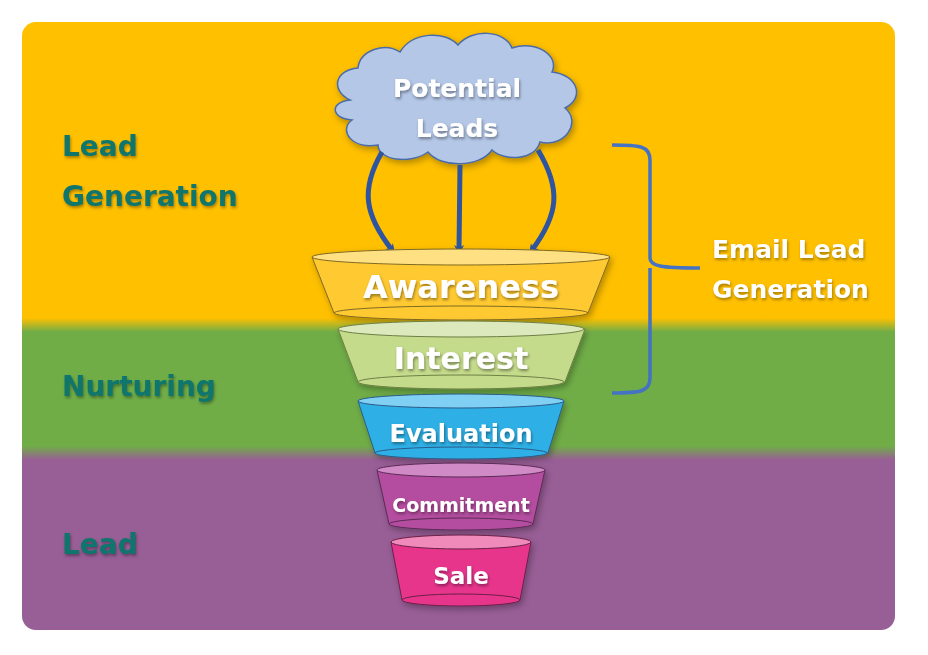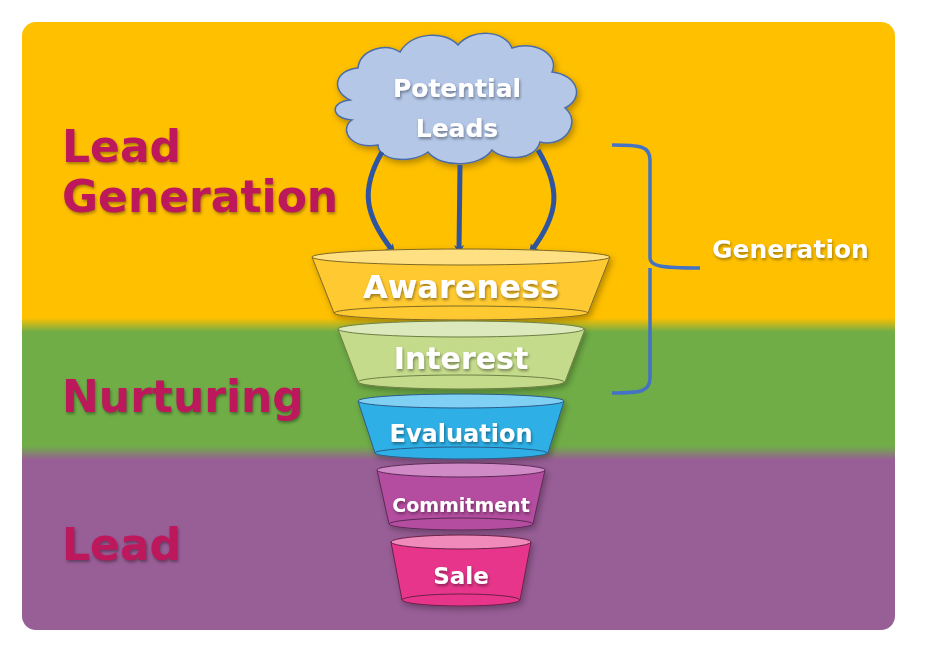--- a/index.html
+++ b/index.html
@@ -5,40 +5,40 @@
   html, body { margin:0; padding:0; }
   body { width:928px; height:655px; background:#ffffff; position:relative; overflow:hidden; font-family:"DejaVu Sans", sans-serif; }
   .bg { position:absolute; left:22px; top:22px; width:873px; height:608px; border-radius:14px; overflow:hidden;
         box-shadow: 0 0 14px 10px rgba(255,255,255,0.9) inset; filter: blur(0px); }
   .band { position:absolute; left:0; width:100%; }
   .b-yellow { top:0; height:312px; background:#ffc000; }
   .b-green { top:300px; height:140px; background:#70ad47; }
   .b-purple { top:428px; height:180px; background:#985e96; }
   .fade1 { position:absolute; left:0; width:100%; top:296px; height:14px; background:linear-gradient(#ffc000,#70ad47); }
   .fade2 { position:absolute; left:0; width:100%; top:424px; height:14px; background:linear-gradient(#70ad47,#985e96); }
-  .stage-label { position:absolute; color:#be185d; font-weight:bold; font-size:44px; line-height:50px; text-shadow:1px 2px 3px rgba(0,0,0,0.35); }
+  .stage-label { position:absolute; color:#0f766e; font-weight:bold; font-size:28px; line-height:50px; text-shadow:1px 2px 3px rgba(0,0,0,0.35); }
   .side-label { position:absolute; color:#fff; font-weight:bold; font-size:25px; line-height:40px; text-shadow:1px 2px 3px rgba(0,0,0,0.35); }
   svg text { font-family:"DejaVu Sans", sans-serif; font-weight:bold; fill:#fff; }
 </style>
 </head>
 <body>
 
 <div class="bg">
   <div class="band b-yellow"></div>
   <div class="band b-green"></div>
   <div class="band b-purple"></div>
   <div class="fade1"></div>
   <div class="fade2"></div>
 </div>
 
 <div class="stage-label" style="left:62px; top:122px;">
   <div>Lead</div>
   <div>Generation</div>
 </div>
-<div class="stage-label" style="left:62px; top:372px;">
+<div class="stage-label" style="left:62px; top:362px;">
   <div>Nurturing</div>
 </div>
 <div class="stage-label" style="left:62px; top:520px;">
   <div>Lead</div>
 </div>
 
 <svg width="928" height="655" style="position:absolute;left:0;top:0;">
   <defs>
     <filter id="sh" x="-20%" y="-20%" width="140%" height="140%">
       <feDropShadow dx="2" dy="3" stdDeviation="3" flood-color="#000" flood-opacity="0.3"></feDropShadow>
@@ -93,14 +93,15 @@
     <path d="M391,542 L531,542 L520,600 L402,600 Z" fill="#e7358c" stroke="#6b2048" stroke-width="1"></path>
     <ellipse cx="461" cy="600" rx="59" ry="6" fill="#e7358c" stroke="#6b2048" stroke-width="1"></ellipse>
     <ellipse cx="461" cy="542" rx="70" ry="7" fill="#f08abb" stroke="#6b2048" stroke-width="1"></ellipse>
   </g>
   <text x="461" y="584" font-size="23" text-anchor="middle" filter="url(#tsh)">Sale</text>
 
   <path d="M612,145 C640,145 650,146 650,160 L650,258 C650,266 660,268 700,268 M650,268 C650,272 650,276 650,282 L650,378 C650,392 640,393 612,393" stroke="#4472c4" stroke-width="3.5" fill="none"></path>
 </svg>
 
 <div class="side-label" style="left:712px; top:230px;">
+  <div>Email Lead</div>
   <div>Generation</div>
 </div>
 
 </body></html>

